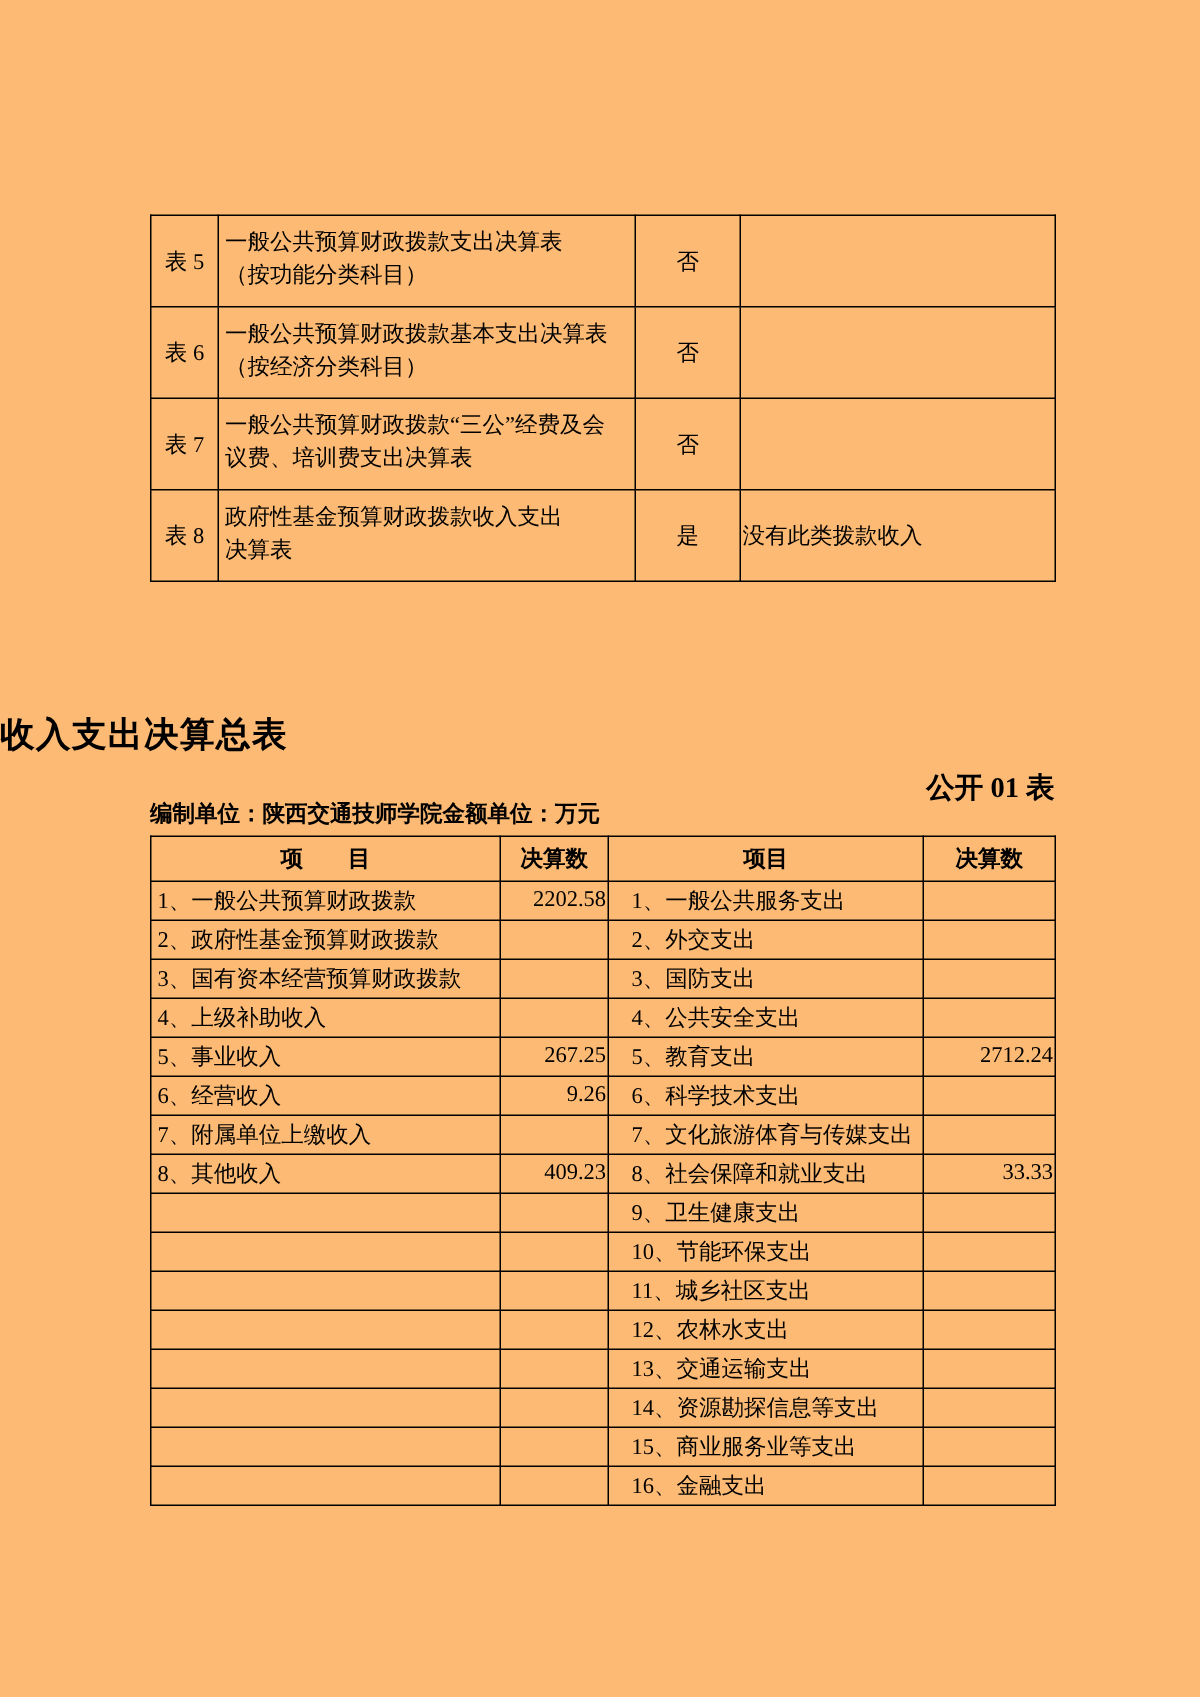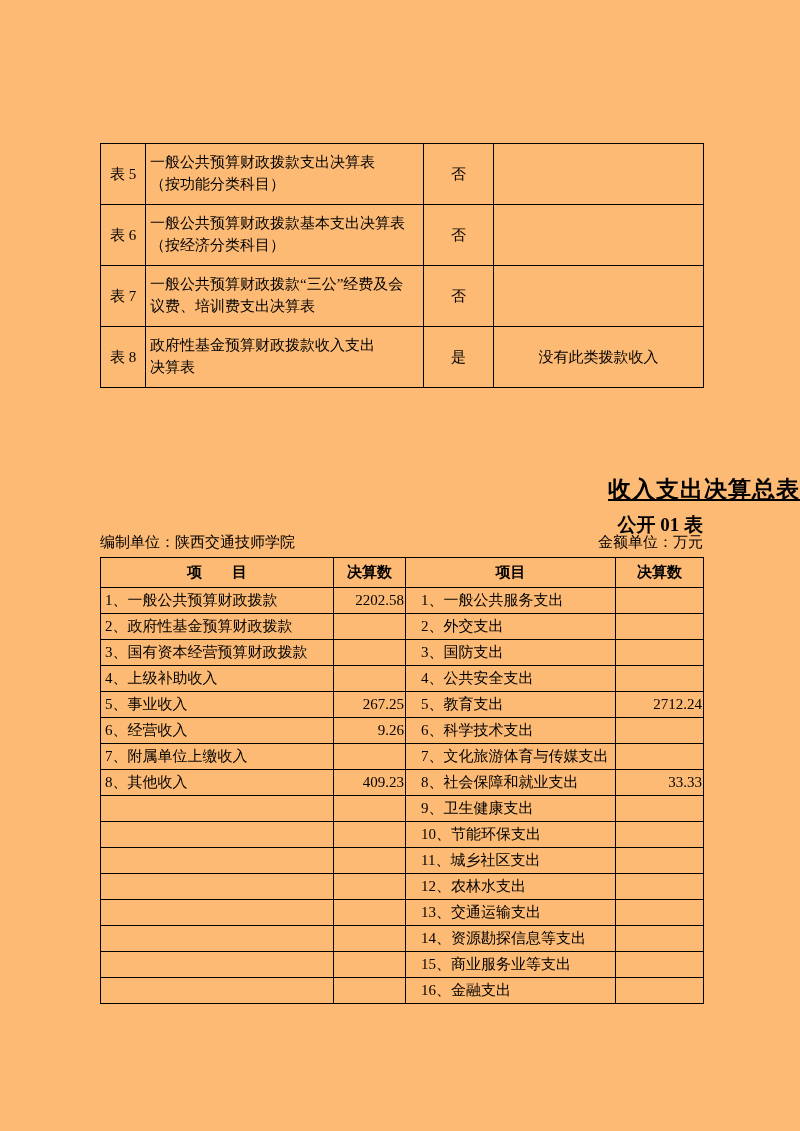--- a/index.html
+++ b/index.html
@@ -34,51 +34,50 @@
     overflow: hidden;
   }
   td.c-no { text-align: center; white-space: pre-line; }
   td.c-name {
     text-align: left;
     padding: 2px 2px 2px 4px;
     white-space: pre-line;
     line-height: 1.45;
   }
   td.c-flag { text-align: center; }
-  td.c-remark { text-align: center; }
+  td.c-remark { text-align: left; }
 
   
   .doc-title {
     position: absolute;
     left: 0;
     top: 474px;
     width: 800px;
-    text-align: right;
+    text-align: left;
     font-size: 23px;
     font-weight: bold;
     letter-spacing: 1px;
-    text-decoration: underline;
   }
   .table-code {
     position: absolute;
     top: 512px;
     right: 97px;
     font-size: 19px;
     font-weight: bold;
     text-align: right;
   }
   .meta-row {
     position: absolute;
     left: 100px;
     top: 533px;
     width: 603px;
     display: flex;
-    justify-content: space-between;
+    justify-content: flex-start;
     font-size: 15px;
-    font-weight: normal;
+    font-weight: bold;
   }
 
   
   table.summary {
     position: absolute;
     left: 100px;
     top: 557px;
     width: 603px;
     border-collapse: collapse;
     table-layout: fixed;

